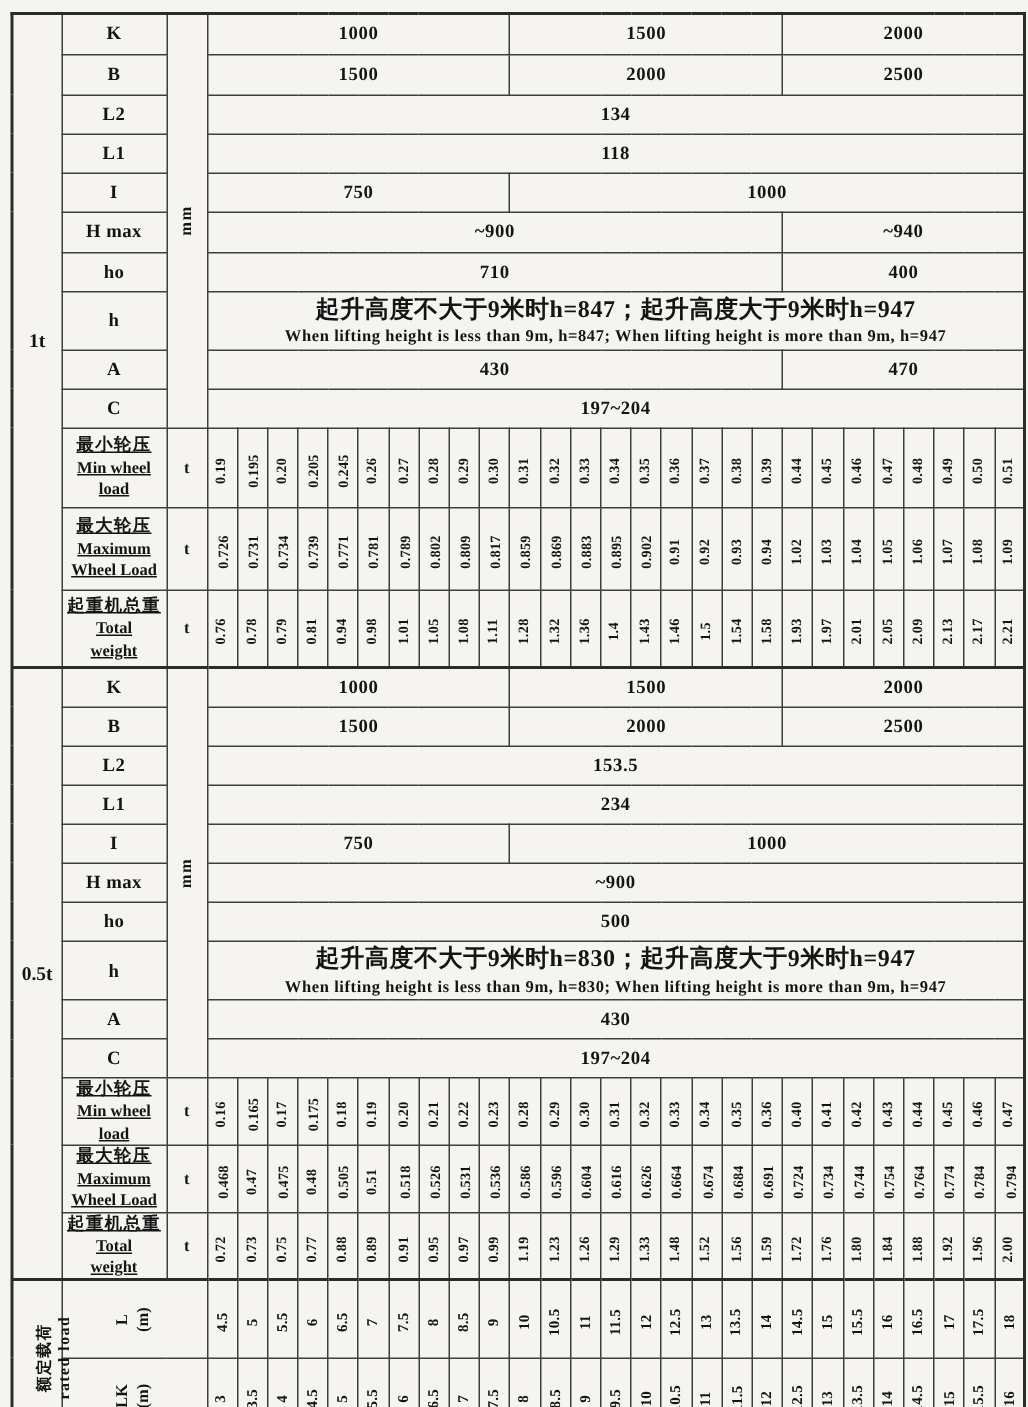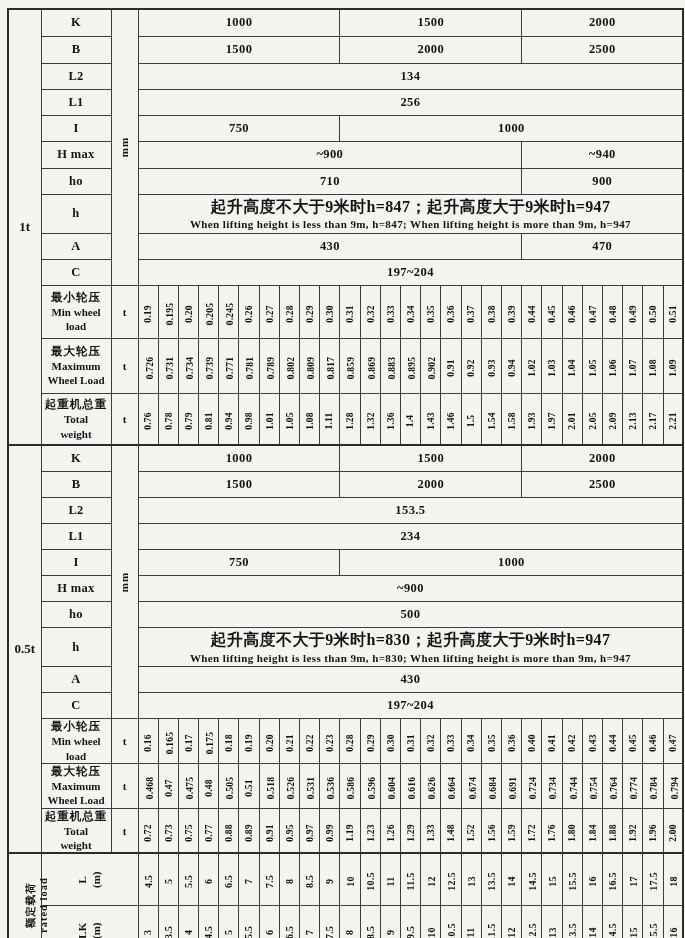--- a/index.html
+++ b/index.html
@@ -29,21 +29,21 @@
   tr.sec-top td{border-top:2px solid #2b2b2b;}
   .side-label{font-size:13px;margin-left:11px;}
   .param-label{font-size:12.5px;letter-spacing:.3px;}
   .dim-val{font-size:12.5px;letter-spacing:.4px;}
   .unit-cell{font-size:11px;}
   .h-note{font-size:11px;line-height:1.35;padding:1px 2px;}
   .h-note .cn{font-size:16px;}
   .vtext{display:inline-block;transform:rotate(-90deg);white-space:nowrap;font-weight:bold;}
   .vblock{display:inline-block;transform:rotate(-90deg);font-weight:bold;}
   .vblock div{white-space:nowrap;text-align:center;line-height:1.25;}
-  .load-label{font-size:11px;line-height:1.3;}
+  .load-label{font-size:11px;line-height:1.3;text-decoration:underline;}
   .load-label .cn{font-size:11.5px;letter-spacing:1px;}
   .loadval .vtext{font-size:9.5px;letter-spacing:.2px;}
   .footval .vtext{font-size:10px;letter-spacing:.2px;}
   .mm .vtext{font-size:11px;letter-spacing:1px;}
   .footer-side .vblock div{font-size:10.5px;letter-spacing:1px;}
   .footer-lab .vblock div{font-size:11px;}
 </style>
 </head>
 <body>
 
@@ -94,36 +94,36 @@
         <td class="dim-val" colspan="10"><span>1500</span></td>
         <td class="dim-val" colspan="9"><span>2000</span></td>
         <td class="dim-val" colspan="8"><span>2500</span></td>
       </tr>
       <tr style="height: 26px;">
         <td class="param-label"><span>L2</span></td>
         <td class="dim-val" colspan="27"><span>134</span></td>
       </tr>
       <tr style="height: 26px;">
         <td class="param-label"><span>L1</span></td>
-        <td class="dim-val" colspan="27"><span>256</span></td>
+        <td class="dim-val" colspan="27"><span>118</span></td>
       </tr>
       <tr style="height: 26px;">
         <td class="param-label"><span>I</span></td>
         <td class="dim-val" colspan="10"><span>750</span></td>
         <td class="dim-val" colspan="17"><span>1000</span></td>
       </tr>
       <tr style="height: 27px;">
         <td class="param-label"><span>H max</span></td>
         <td class="dim-val" colspan="19"><span>~900</span></td>
         <td class="dim-val" colspan="8"><span>~940</span></td>
       </tr>
       <tr style="height: 26px;">
         <td class="param-label"><span>ho</span></td>
         <td class="dim-val" colspan="19"><span>710</span></td>
-        <td class="dim-val" colspan="8"><span>900</span></td>
+        <td class="dim-val" colspan="8"><span>400</span></td>
       </tr>
       <tr style="height: 29px;">
         <td class="param-label"><span>h</span></td>
         <td class="dim-val" colspan="27">
           <div class="h-note">
             <div class="cn">起升高度不大于9米时h=847；起升高度大于9米时h=947</div>
             <div class="en">When lifting height is less than 9m, h=847; When lifting height is more than 9m, h=947</div>
           </div>
         </td>
       </tr>

